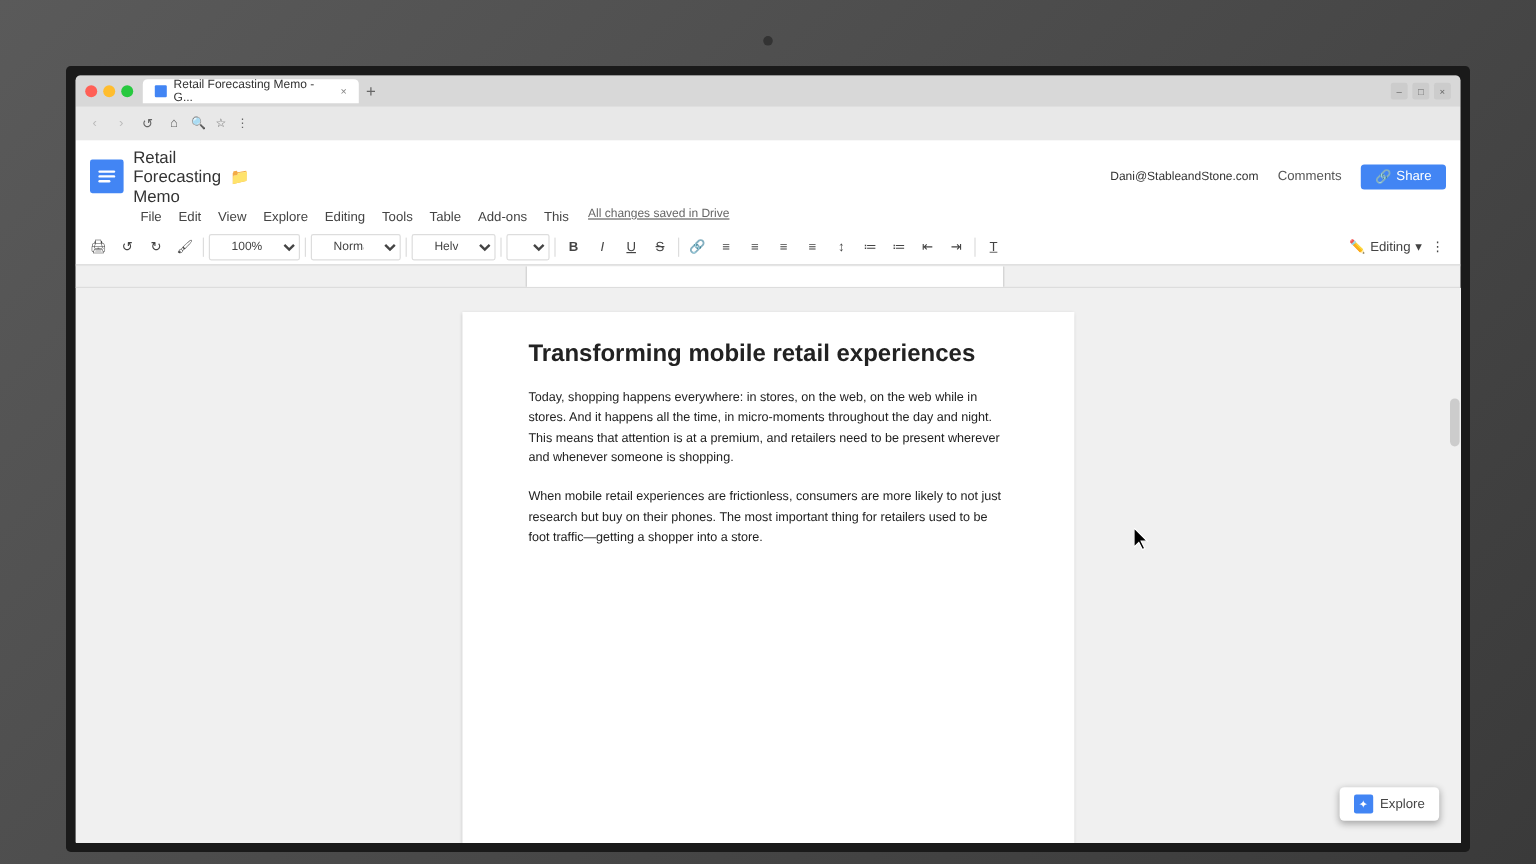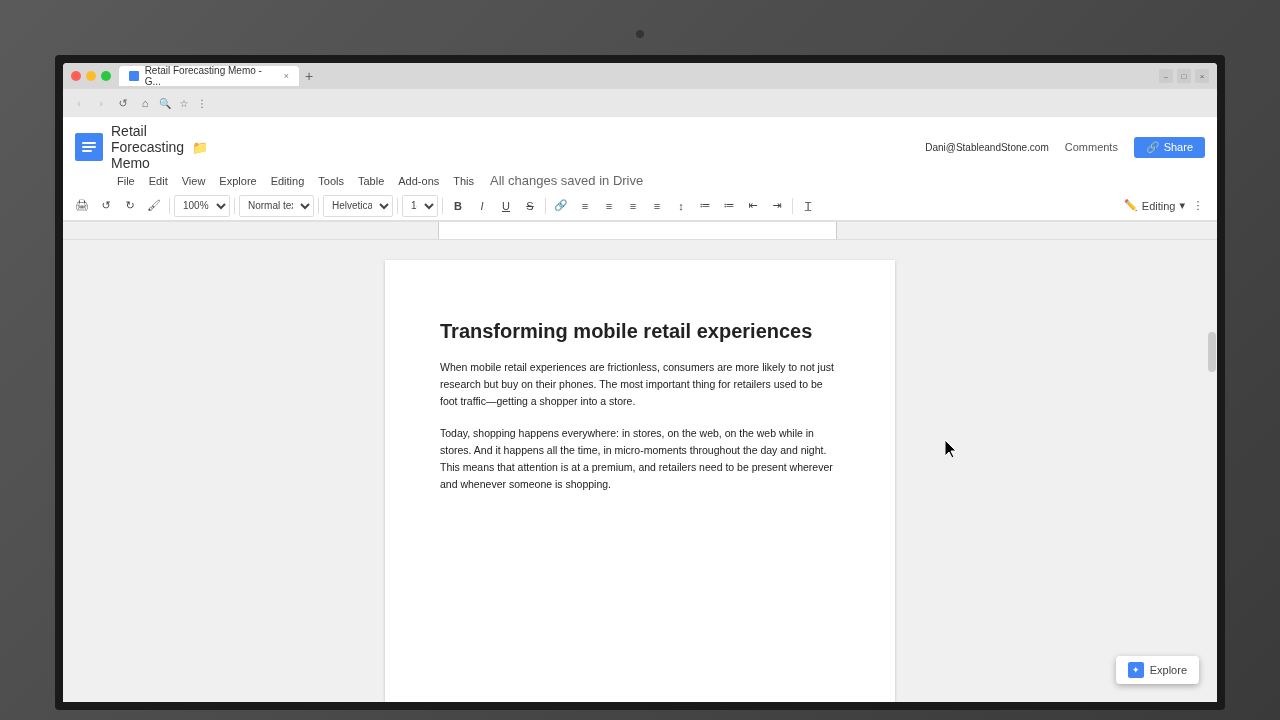--- a/index.html
+++ b/index.html
@@ -280,23 +280,24 @@
 
     .menu-item {
       font-size: 11px;
       color: #444;
       padding: 2px 6px;
       cursor: pointer;
       border-radius: 2px;
     }
 
     .saved-status {
-      font-size: 13px;
+      font-size: 10px;
       color: #666;
       margin-left: 8px;
+      text-decoration: underline;
     }
 
     
     .format-toolbar {
       display: flex;
       align-items: center;
       padding: 3px 8px;
       gap: 2px;
       border-bottom: 1px solid #e0e0e0;
       flex-wrap: nowrap;
@@ -323,21 +324,21 @@
       background: #ddd;
       margin: 0 2px;
     }
 
     .toolbar-select {
       height: 22px;
       font-size: 10px;
       border: 1px solid #ddd;
       border-radius: 2px;
       background: white;
-      padding: 0 4px;
+      padding: 0 14px;
       cursor: pointer;
       color: #444;
     }
 
     .editing-mode {
       margin-left: auto;
       display: flex;
       align-items: center;
       gap: 4px;
       font-size: 11px;
@@ -377,21 +378,21 @@
       align-items: center;
       padding: 20px 0;
     }
 
     
     .document-page {
       background: white;
       width: 510px;
       min-height: 450px;
       box-shadow: 0 1px 3px rgba(0,0,0,0.2);
-      padding: 60px 55px 60px 55px;
+      padding: 24px 55px 60px 55px;
       position: relative;
     }
 
     .doc-heading {
       font-size: 20px;
       font-weight: bold;
       color: #222;
       margin-bottom: 16px;
       font-family: Arial, sans-serif;
     }
@@ -632,22 +633,22 @@
       </div>
 
       <div class="ruler">
         <div class="ruler-inner"></div>
       </div>
 
       <div class="content-area" style="position:relative;">
 
         <div class="document-page">
           <h1 class="doc-heading">Transforming mobile retail experiences</h1>
+          <p class="doc-paragraph">Today, shopping happens everywhere: in stores, on the web, on the web while in stores. And it happens all the time, in micro-moments throughout the day and night. This means that attention is at a premium, and retailers need to be present wherever and whenever someone is shopping.</p>
           <p class="doc-paragraph">When mobile retail experiences are frictionless, consumers are more likely to not just research but buy on their phones. The most important thing for retailers used to be foot traffic—getting a shopper into a store.</p>
-          <p class="doc-paragraph">Today, shopping happens everywhere: in stores, on the web, on the web while in stores. And it happens all the time, in micro-moments throughout the day and night. This means that attention is at a premium, and retailers need to be present wherever and whenever someone is shopping.</p>
         </div>
 
         <button class="explore-btn">
           <div class="explore-icon">
             <span>✦</span>
           </div>
           <span>Explore</span>
         </button>
 
         <div class="scrollbar-track">

